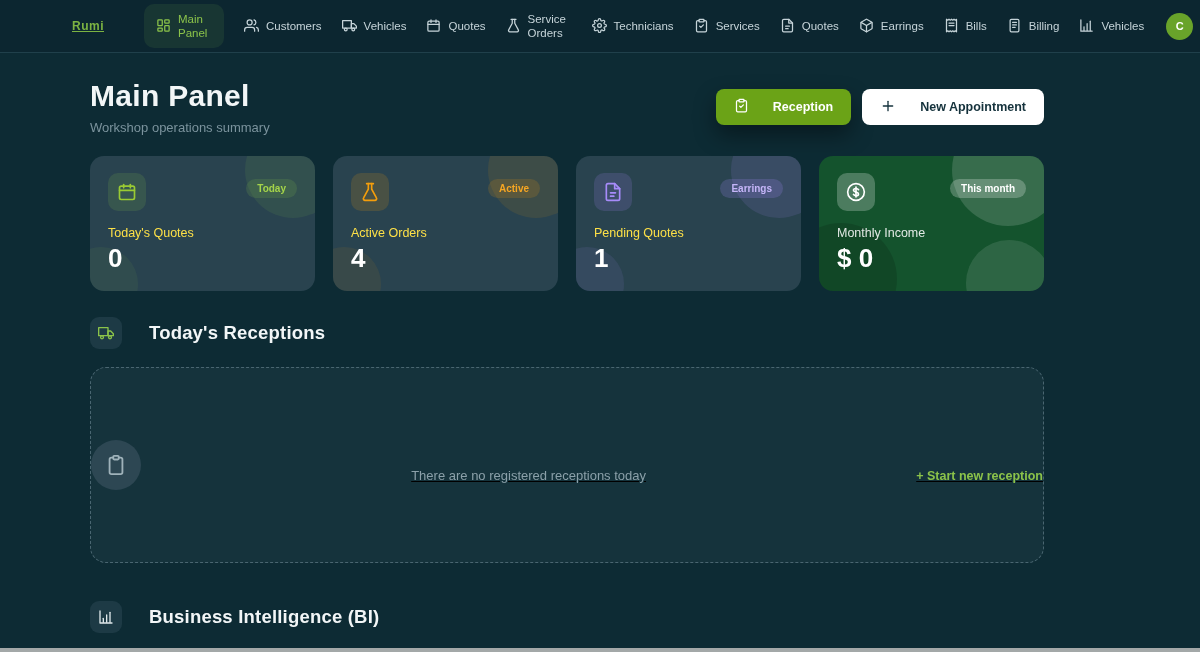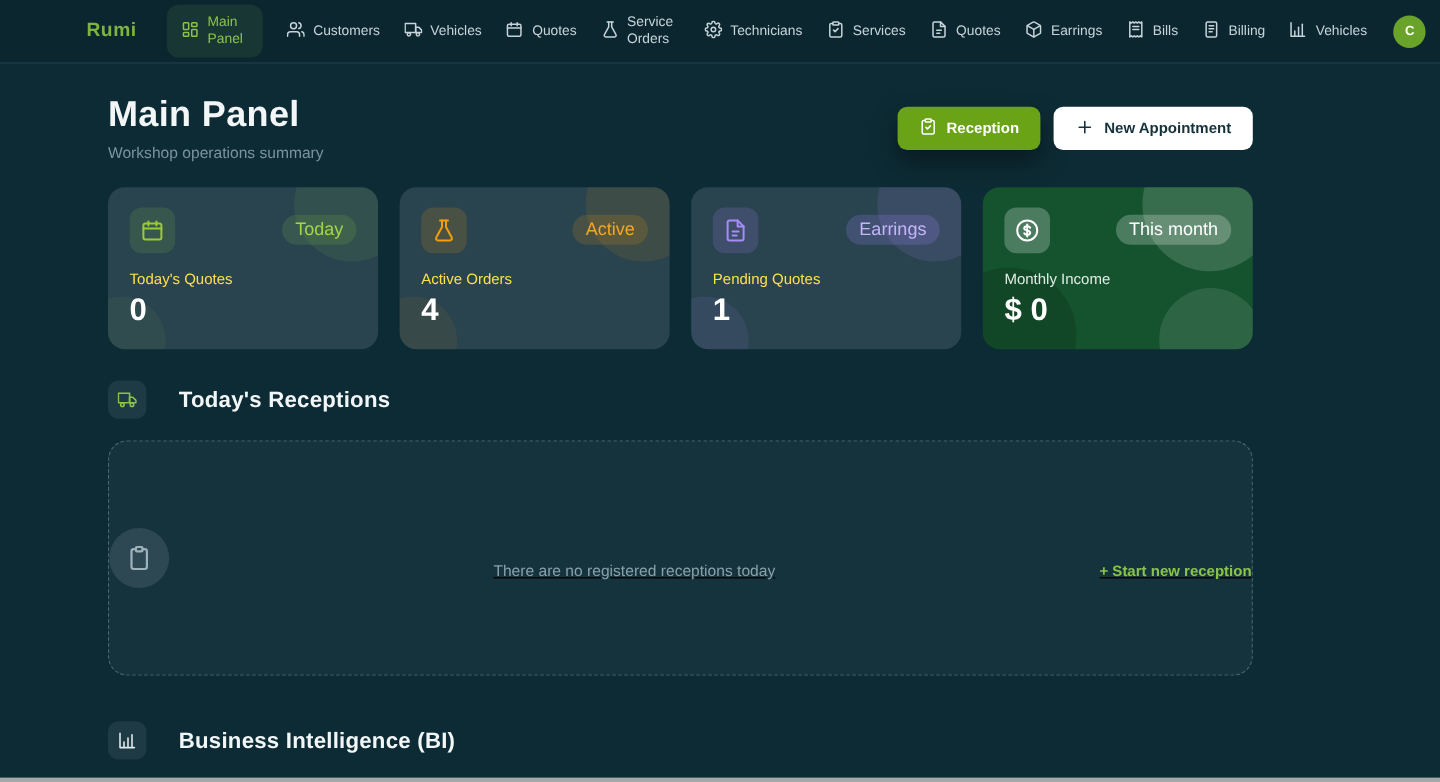--- a/index.html
+++ b/index.html
@@ -3,38 +3,38 @@
 <meta charset="utf-8">
 <style>
   * { margin:0; padding:0; box-sizing:border-box; }
   html,body { width:1200px; height:652px; overflow:hidden; }
   body { font-family:"Liberation Sans", sans-serif; background:#0d2b34; }
   .screen { position:relative; width:1200px; height:652px; overflow:hidden; }
 
   
   .nav { height:53px; display:flex; align-items:center; background:#0c2630;
          border-bottom:1px solid #20404b; padding-left:72px; }
-  .logo { color:#7cb342; font-size:16px; font-weight:bold; letter-spacing:.5px; margin-right:25px; }
+  .logo { color:#7cb342; font-size:12px; font-weight:bold; letter-spacing:.5px; margin-right:40px;text-decoration:underline; }
   .nav-items { display:flex; align-items:center; gap:20px; }
   .nav-item { display:flex; align-items:center; gap:7px; color:#c6d4d9; font-size:11.5px; cursor:pointer; white-space:nowrap; }
   .nav-item svg { width:15px; height:15px; flex:0 0 auto; }
   .nav-item.active { background:rgba(139,195,74,0.10); border-radius:10px; padding:8px 12px; color:#8bc34a; }
   .nav-label.two-line { white-space:normal; width:44px; line-height:1.25; }
   .nav-item.active .nav-label { white-space:normal; width:34px; line-height:1.25; }
   .avatar-group { display:flex; align-items:center; gap:9px; margin-left:22px; cursor:pointer; }
   .avatar { width:27px; height:27px; border-radius:50%; background:#69a32a; color:#fff;
             font-size:11px; font-weight:bold; display:flex; align-items:center; justify-content:center; }
 
   
   .content { margin-left:90px; width:954px; }
   .page-header { margin-top:26px; display:flex; justify-content:space-between; align-items:center; }
   .page-title { font-size:30px; font-weight:bold; color:#f2f6f7; letter-spacing:.3px; }
   .page-subtitle { margin-top:7px; font-size:13px; color:#7b939d; }
   .actions { display:flex; gap:11px; }
-  .btn { height:36px; border:none; border-radius:8px; display:flex; align-items:center; gap:8px;
+  .btn { height:36px; border:none; border-radius:8px; display:flex; align-items:center; gap:24px;
          padding:0 18px; font-family:inherit; font-size:12.5px; font-weight:bold; cursor:pointer; }
   .btn svg { width:15px; height:15px; }
   .btn-reception { background:#6ba317; color:#fff; box-shadow:0 10px 22px rgba(0,0,0,.40); }
   .btn-new { background:#ffffff; color:#15323c; }
   .btn-new svg { width:16px; height:16px; }
 
   
   .stats { display:grid; grid-template-columns:repeat(4,1fr); gap:18px; margin-top:21px; }
   .card { position:relative; overflow:hidden; height:135px; border-radius:14px;
           background:#29434f; padding:17px 18px; }
@@ -49,21 +49,21 @@
   .t-income .deco-tr { width:112px; height:112px; right:-20px; top:-42px; background:rgba(255,255,255,.15); }
   .t-income .deco-mid{ width:86px; height:86px; right:-8px; top:84px; background:rgba(255,255,255,.11); }
   .t-income .deco-bl { width:112px; height:112px; left:-34px; bottom:-44px; background:rgba(0,0,0,.14); }
   .card-top { position:relative; display:flex; justify-content:space-between; align-items:flex-start; }
   .card-icon { width:38px; height:38px; border-radius:10px; display:flex; align-items:center; justify-content:center; }
   .card-icon svg { width:20px; height:20px; }
   .t-green  .card-icon { background:rgba(139,195,74,.15); color:#9acb33; }
   .t-orange .card-icon { background:rgba(245,158,11,.16); color:#f59e0b; }
   .t-purple .card-icon { background:rgba(167,139,250,.17); color:#a78bfa; }
   .t-income .card-icon { background:rgba(255,255,255,.24); color:#ffffff; }
-  .badge { font-size:15px; font-weight:normal; padding:4px 11px; border-radius:999px; margin-top:6px; }
+  .badge { font-size:10px; font-weight:bold; padding:4px 11px; border-radius:999px; margin-top:6px; }
   .t-green  .badge { background:rgba(139,195,74,.16); color:#a5d44a; }
   .t-orange .badge { background:rgba(245,158,11,.16); color:#f6a623; }
   .t-purple .badge { background:rgba(167,139,250,.20); color:#c5b5f8; }
   .t-income .badge { background:rgba(255,255,255,.24); color:#ffffff; }
   .card-label { position:relative; margin-top:15px; font-size:12.5px; color:#fde047; }
   .t-income .card-label { color:rgba(255,255,255,.88); }
   .card-value { position:relative; margin-top:3px; font-size:26px; font-weight:bold; color:#fff; }
 
   
   .section-head { display:flex; align-items:center; gap:27px; margin-top:26px; }

